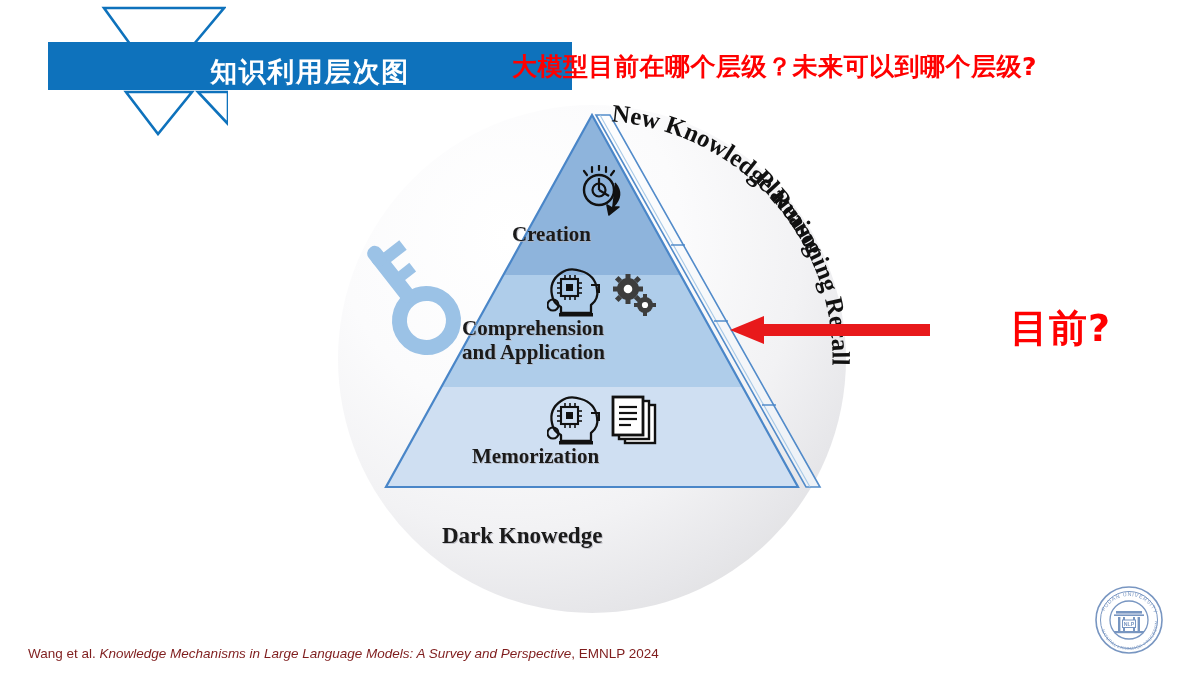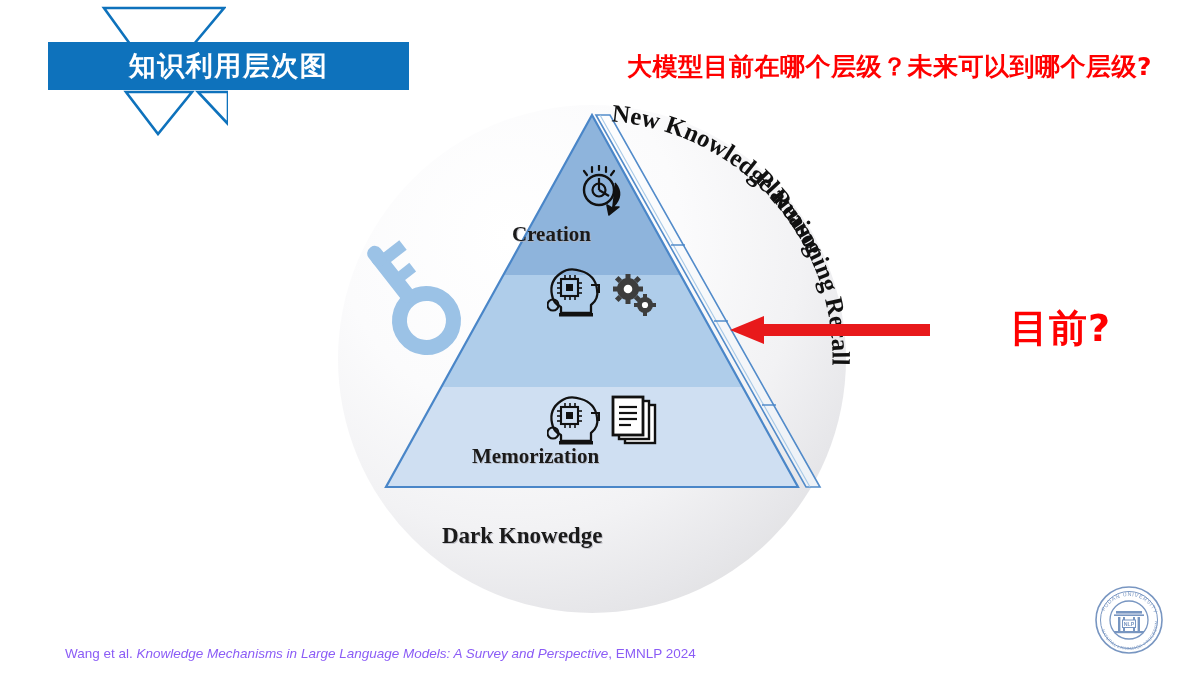--- a/index.html
+++ b/index.html
@@ -29,25 +29,25 @@
     left: 98px;
     top: 90px;
     width: 130px;
     height: 46px;
     pointer-events: none;
   }
   #title-bar {
     position: absolute;
     left: 48px;
     top: 42px;
-    width: 361px;
+    width: 524px;
     height: 48px;
     background: #0E72BC;
     display: flex;
-    align-items: center;
+    align-items: flex-end;
     justify-content: center;
   }
   #title-bar-text {
     color: #ffffff;
     font-size: 27px;
     font-weight: bold;
     letter-spacing: 1.5px;
     font-family: "DejaVu Sans", "Liberation Sans", sans-serif;
   }
 
@@ -56,21 +56,20 @@
     position: absolute;
     left: 512px;
     top: 50px;
     width: 640px;
     color: #FF0000;
     font-size: 25px;
     font-weight: bold;
     letter-spacing: 0.5px;
     white-space: nowrap;
     font-family: "DejaVu Sans", "Liberation Sans", sans-serif;
-    text-align: right;
   }
 
   
   #figure-wrap {
     position: absolute;
     left: 338px;
     top: 105px;
     width: 508px;
     height: 508px;
   }
@@ -172,24 +171,23 @@
     font-family: "DejaVu Sans", "Liberation Sans", sans-serif;
     margin-left: 48px;
   }
 
   
   #footer-citation {
     position: absolute;
     left: 28px;
     top: 646px;
     font-size: 13.5px;
-    color: #8b5cf6;
+    color: #7f1d1d;
     white-space: nowrap;
     font-family: "Liberation Sans", sans-serif;
-    margin-left: 37px;
   }
   #footer-citation .cite-title {
     font-style: italic;
   }
   #org-logo {
     position: absolute;
     left: 1092px;
     top: 583px;
     width: 74px;
     height: 74px;
@@ -323,20 +321,24 @@
       <circle cx="17" cy="16" r="4.3" fill="#ffffff"></circle>
       <g fill="#3d3d3d">
         <circle cx="34" cy="32" r="8"></circle>
         <rect x="32" y="21" width="4" height="5"></rect>
           <rect x="32" y="38" width="4" height="5"></rect>
         <rect x="23" y="30" width="5" height="4"></rect>
           <rect x="40" y="30" width="5" height="4"></rect>
       </g>
       <circle cx="34" cy="32" r="3.1" fill="#ffffff"></circle>
     </svg>
+  </div>
+  <div class="layer-label" id="label-comprehension">
+    <div>Comprehension</div>
+    <div>and Application</div>
   </div>
 
   <div class="layer-icons" id="icons-memo">
     <svg width="58" height="54" viewBox="0 0 58 54">
       <path d="M14 8 Q2 16 5 30 Q6 38 14 42 L14 48 L44 48 L44 40 Q52 34 50 24 Q48 10 34 6 Q22 2 14 8 Z" fill="none" stroke="#111" stroke-width="2.3" stroke-linejoin="round"></path>
       <rect x="14" y="14" width="17" height="17" fill="none" stroke="#111" stroke-width="2.1"></rect>
       <rect x="19" y="19" width="7" height="7" fill="#111"></rect>
       <g stroke="#111" stroke-width="1.6">
         <path d="M18 14 L18 10"></path>
           <path d="M23 14 L23 10"></path>

